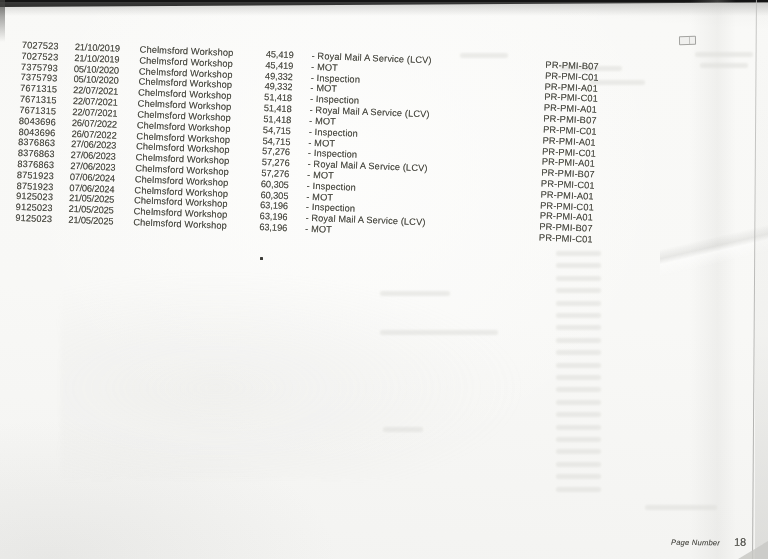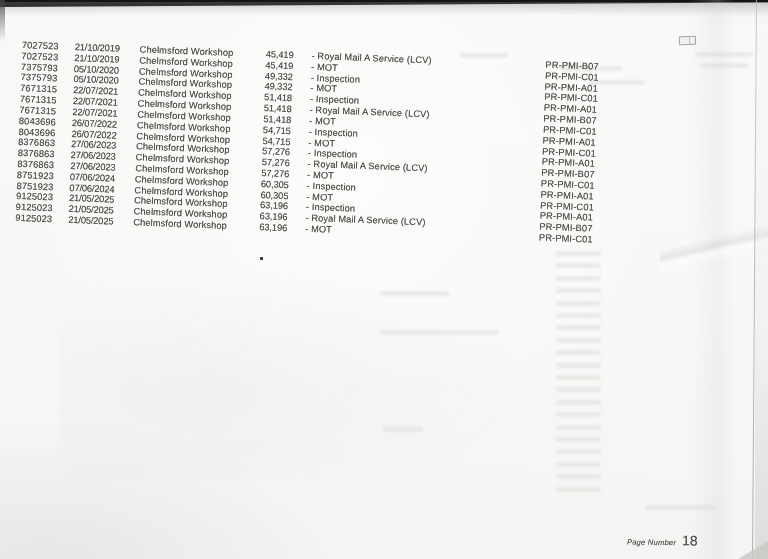--- a/index.html
+++ b/index.html
@@ -54,22 +54,22 @@
   .cell.workshop{left:118px;}
   .cell.mileage{left:222px;width:50px;text-align:right;letter-spacing:-.1px;}
   .cell.service{left:290px;}
   .cell.code{left:524px;}
   
   .ghost{position:absolute;height:5px;border-radius:2px;background:#dededa;
     opacity:.55;filter:blur(.8px);}
   
   .footer{position:absolute;left:627px;top:531px;transform:rotate(.8deg);
     color:#4e4e48;white-space:nowrap;text-shadow:0 0 .4px rgba(80,80,75,.5);}
-  .footer .lbl{font-style:italic;font-size:7.6px;letter-spacing:.2px;}
-  .footer .num{font-size:14px;margin-left:6px;font-style:normal;}
+  .footer .lbl{font-style:italic;font-size:7.6px;letter-spacing:.2px;margin-left:44px;}
+  .footer .num{font-size:11px;margin-left:14px;font-style:normal;}
 </style>
 </head>
 <body>
 
 <div class="scan">
 
   <div class="edge-top"></div>
   <div class="edge-top-shadow"></div>
   <div class="edge-left"></div>
   <div class="crease-band"></div>

